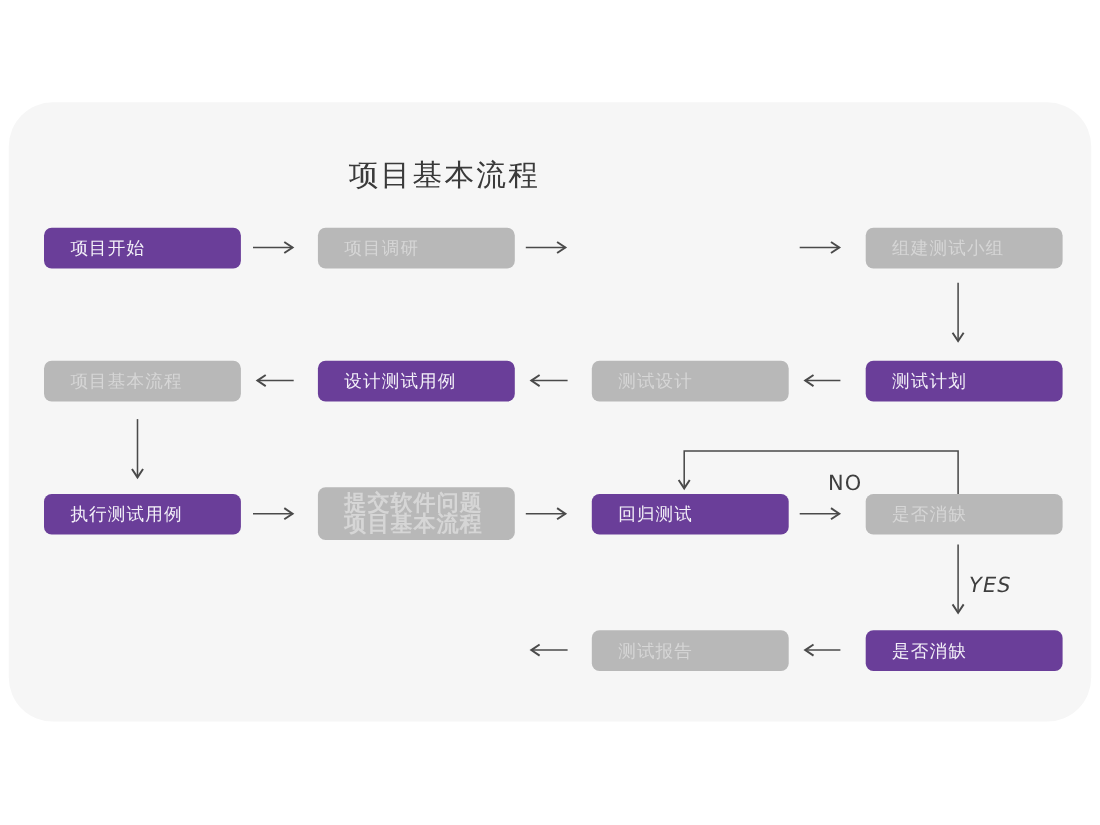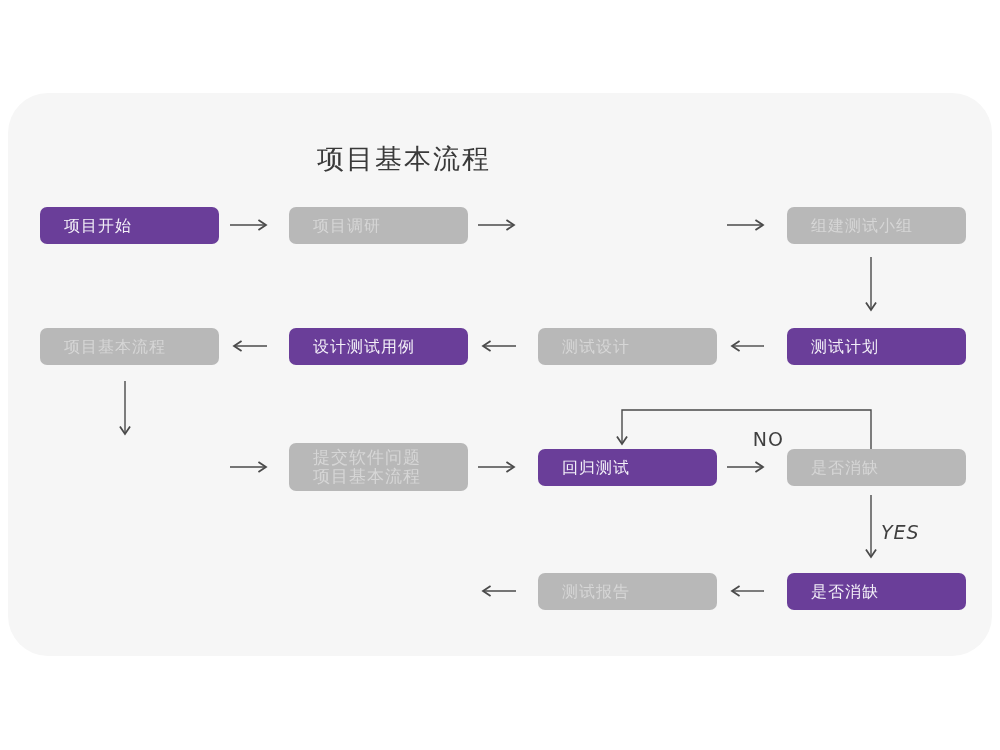--- a/index.html
+++ b/index.html
@@ -10,21 +10,21 @@
   body{font-family:"DejaVu Sans","Liberation Sans",sans-serif;}
   .page{position:relative;width:1000px;height:750px;background:var(--page_bg);overflow:hidden;}
   .card{position:absolute;left:8px;top:93px;width:984px;height:563px;background:var(--card_bg);border-radius:40px;}
   .title{position:absolute;left:0;top:141px;width:808px;text-align:center;font-size:27px;font-weight:500;
          color:var(--title_text);letter-spacing:2px;}
   .arrows{position:absolute;left:0;top:0;width:1000px;height:750px;pointer-events:none;}
   .node{position:absolute;width:179px;height:37px;border-radius:7px;display:flex;flex-direction:column;
         align-items:flex-start;justify-content:center;font-size:16px;letter-spacing:1px;line-height:20px;padding-left:24px;}
   .node.purple{background:var(--purple);color:var(--purple_text);}
   .node.gray{background:var(--gray);color:var(--gray_text);}
-  .node.tall{height:48px;font-size:17px;line-height:19px;}
+  .node.tall{height:48px;font-size:20px;line-height:19px;font-weight:bold;}
   .edge-label{position:absolute;font-size:19px;color:var(--label_text);letter-spacing:1px;}
   .edge-label.no{left:704px;top:428px;width:80px;text-align:right;}
   .edge-label.yes{left:881px;top:521px;font-style:italic;}
 </style>
 </head>
 <body>
 
 <div class="page">
   <div class="card"></div>
 
@@ -71,20 +71,23 @@
   <div class="node gray" style="left:538px;top:328px">
     <span>测试设计</span>
     </div>
   <div class="node purple" style="left:289px;top:328px">
     <span>设计测试用例</span>
     </div>
   <div class="node gray" style="left:40px;top:328px">
     <span>项目基本流程</span>
     </div>
 
+  <div class="node purple" style="left:40px;top:449px">
+    <span>执行测试用例</span>
+    </div>
   <div class="node gray tall" style="left:289px;top:443px">
     <span>提交软件问题</span>
     <span>项目基本流程</span>
     </div>
   <div class="node purple" style="left:538px;top:449px">
     <span>回归测试</span>
     </div>
   <div class="node gray" style="left:787px;top:449px">
     <span>是否消缺</span>
     </div>

